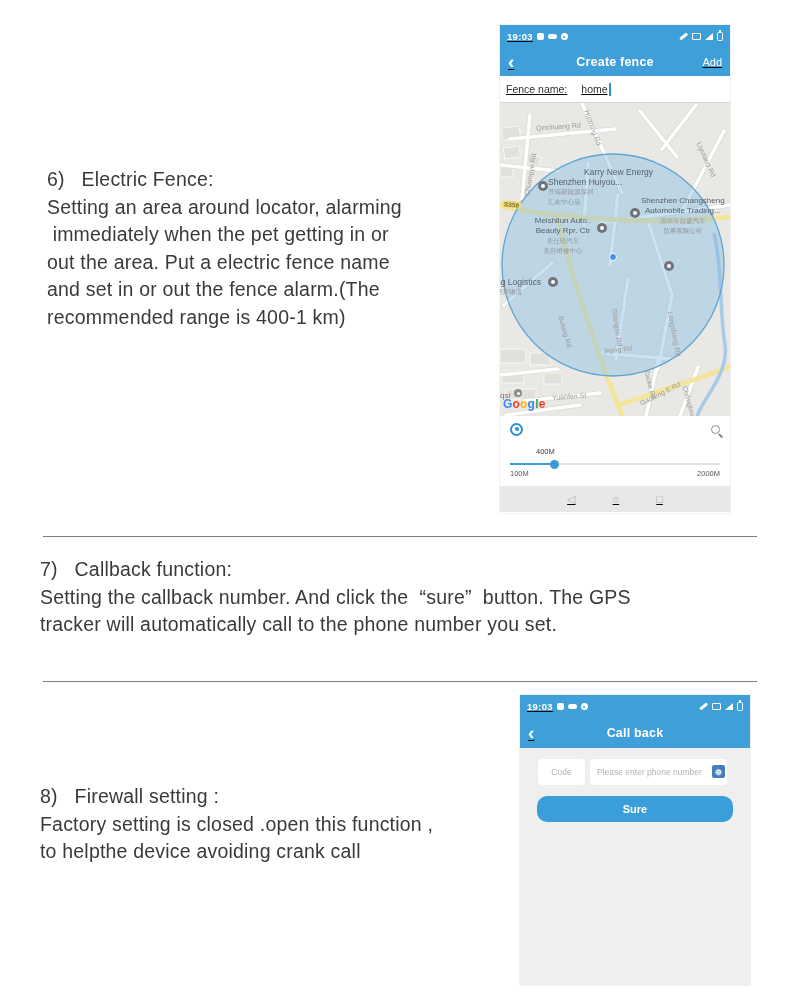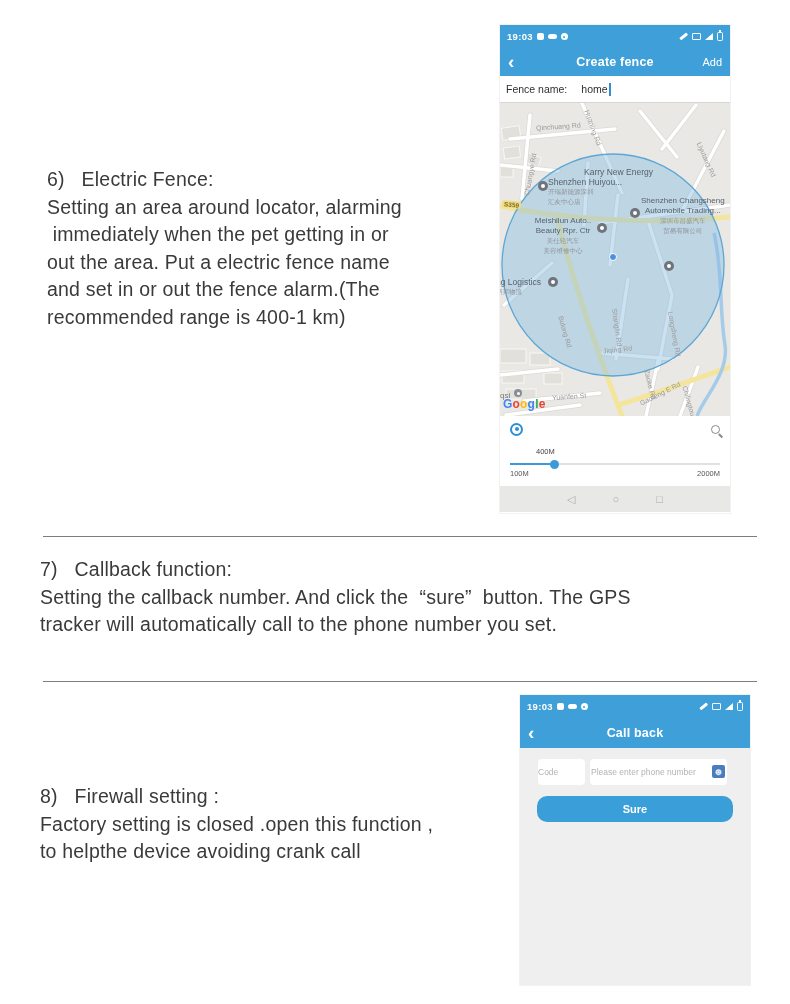--- a/index.html
+++ b/index.html
@@ -15,21 +15,21 @@
     font-size:19.5px; line-height:27.5px; color:#3a3a3a; letter-spacing:0.2px;
   }
   #s6 { left:47px; top:166px; }
   #s7 { left:40px; top:556px; width:700px; }
   #s8 { left:40px; top:783px; width:520px; }
 
   .divider { position:absolute; left:43px; width:714px; height:0; border-top:1px solid #7e7e7e; }
   #div1 { top:536px; } #div2 { top:681px; }
 
   
-  .phone { position:absolute; overflow:hidden; box-shadow:0 0 0 1px rgba(0,0,0,0.05); }
+  .phone { position:absolute; overflow:hidden; box-shadow:0 0 0 1px rgba(0,0,0,0.05);text-decoration:underline; }
   #phone1 { left:500px; top:25px; width:230px; height:488px; background:#fff; }
   #phone2 { left:520px; top:695px; width:230px; height:290px; background:#efefef; }
 
   
   .statusbar { height:23px; background:#3fa0d9; display:flex; align-items:center; padding:0 7px; gap:4px; color:#fff; }
   .sb-time { font-size:9.5px; font-weight:bold; letter-spacing:0.3px; }
   .sb-spacer { flex:1; }
   .ic { display:inline-block; }
   .ic-app   { width:7px; height:7px; background:#fff; border-radius:2px; }
   .ic-cloud { width:9px; height:5px; background:#fff; border-radius:3px; }
@@ -84,22 +84,22 @@
   .slider-thumb { position:absolute; left:calc(21% - 4px); top:-3.5px; width:9px; height:9px; border-radius:50%; background:#3a9bd8; }
   .slider-minmax { position:absolute; left:10px; right:10px; top:27px; display:flex; justify-content:space-between; font-size:7.5px; color:#555; }
 
   
   .navbar { height:26px; background:#e8e8e7; display:flex; align-items:center; justify-content:center; gap:37px; color:#a9a9a9; font-size:11px; }
 
   
   .p2-content { position:relative; height:238px; background:#efefef; }
   .input-box { position:absolute; top:11px; height:26px; background:#fff; border:none; border-radius:4px; font-size:8.5px; color:#333; font-family:"Liberation Sans", sans-serif; }
   .input-box::placeholder { color:#b3b3b3; }
-  #code-input { left:18px; width:47px; }
-  #phone-input { left:70px; width:137px; padding:0 18px 0 1px; }
+  #code-input { left:18px; width:47px; text-align:center; }
+  #phone-input { left:70px; width:137px; padding:0 18px 0 7px; }
   .contact-icon { position:absolute; left:192px; top:17px; width:13px; height:13px; background:#4a7dbd; border-radius:2px; color:#dbe7f5; font-size:10px; line-height:13px; text-align:center; }
   .sure-btn { position:absolute; left:17px; top:48px; width:196px; height:26px; background:#3a9fd9; border:none; border-radius:10px; color:#fff; font-weight:bold; font-size:11px; font-family:"Liberation Sans", sans-serif; }
 </style>
 </head>
 <body>
 
 <div id="s6" class="section-text">6)   Electric Fence:
 Setting an area around locator, alarming
  immediately when the pet getting in or
 out the area. Put a electric fence name

